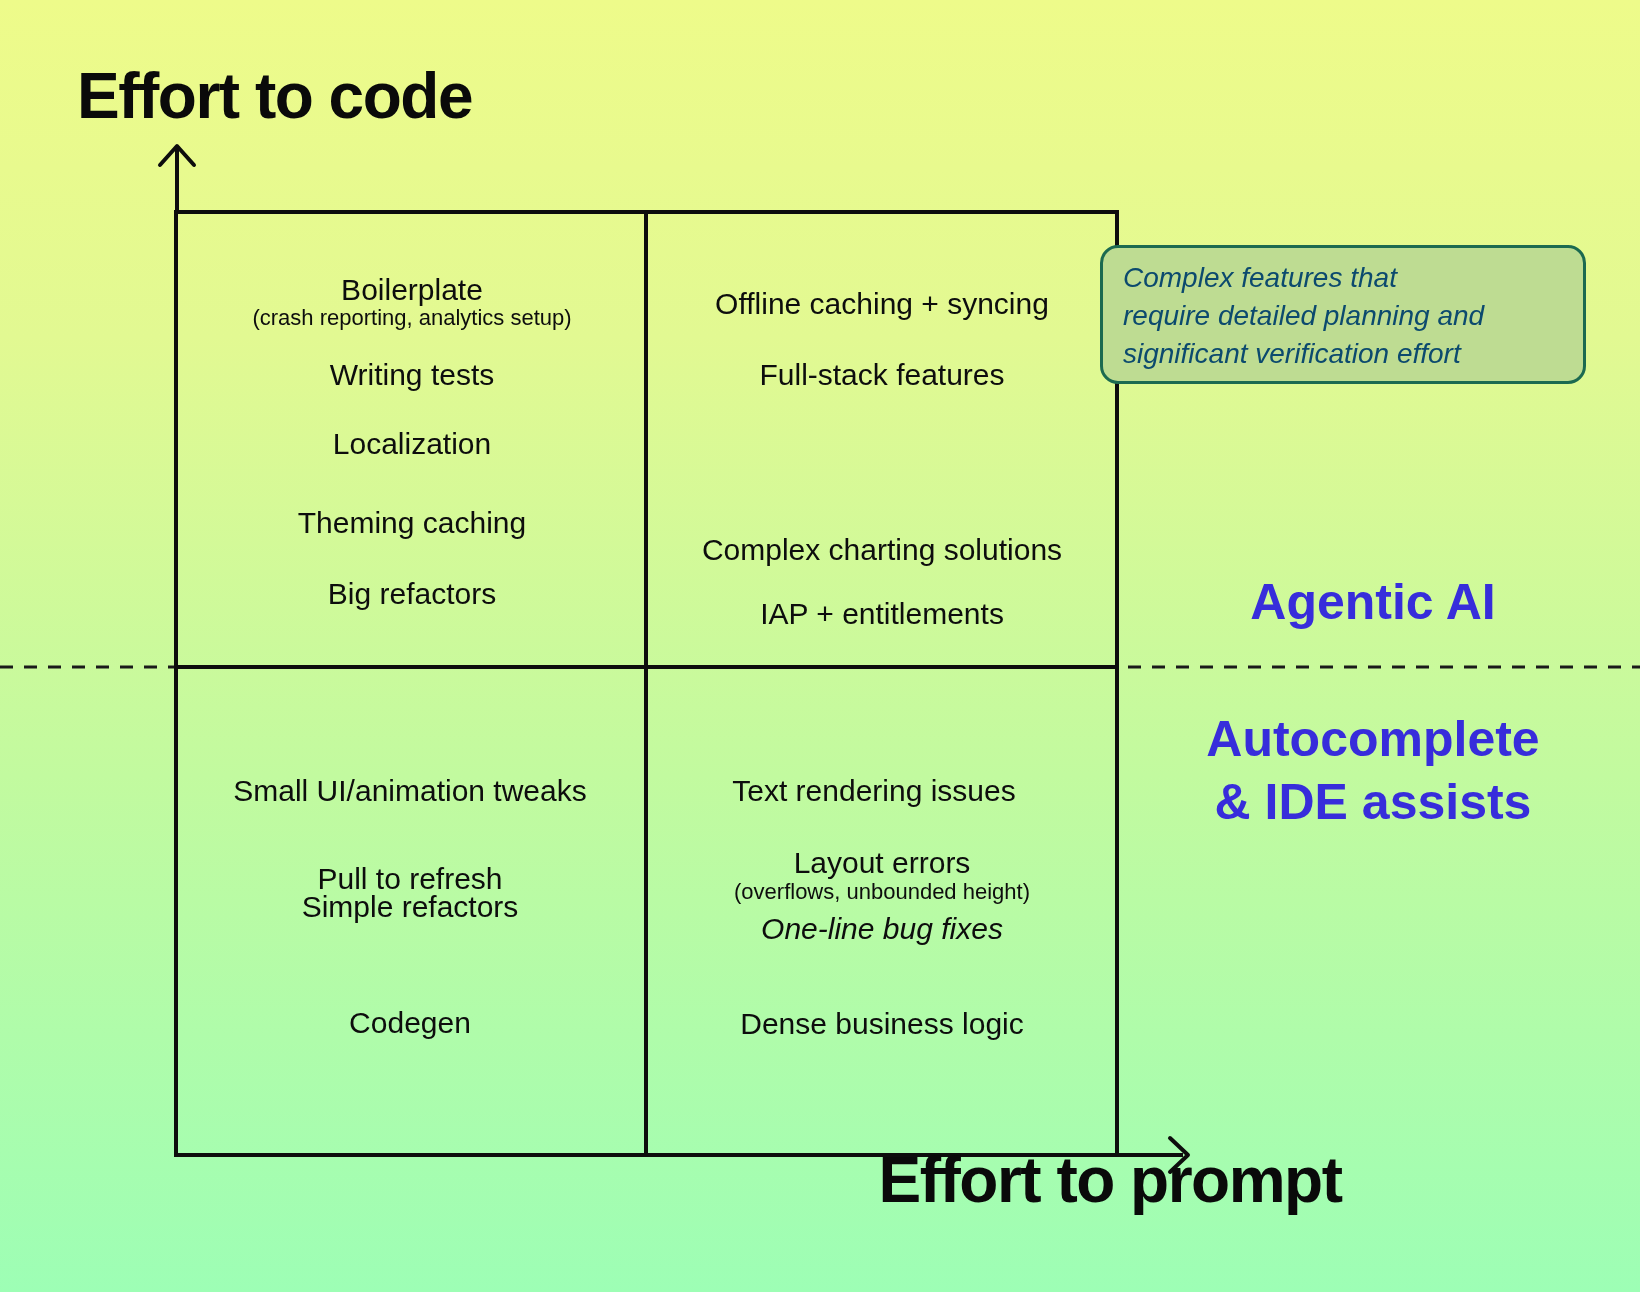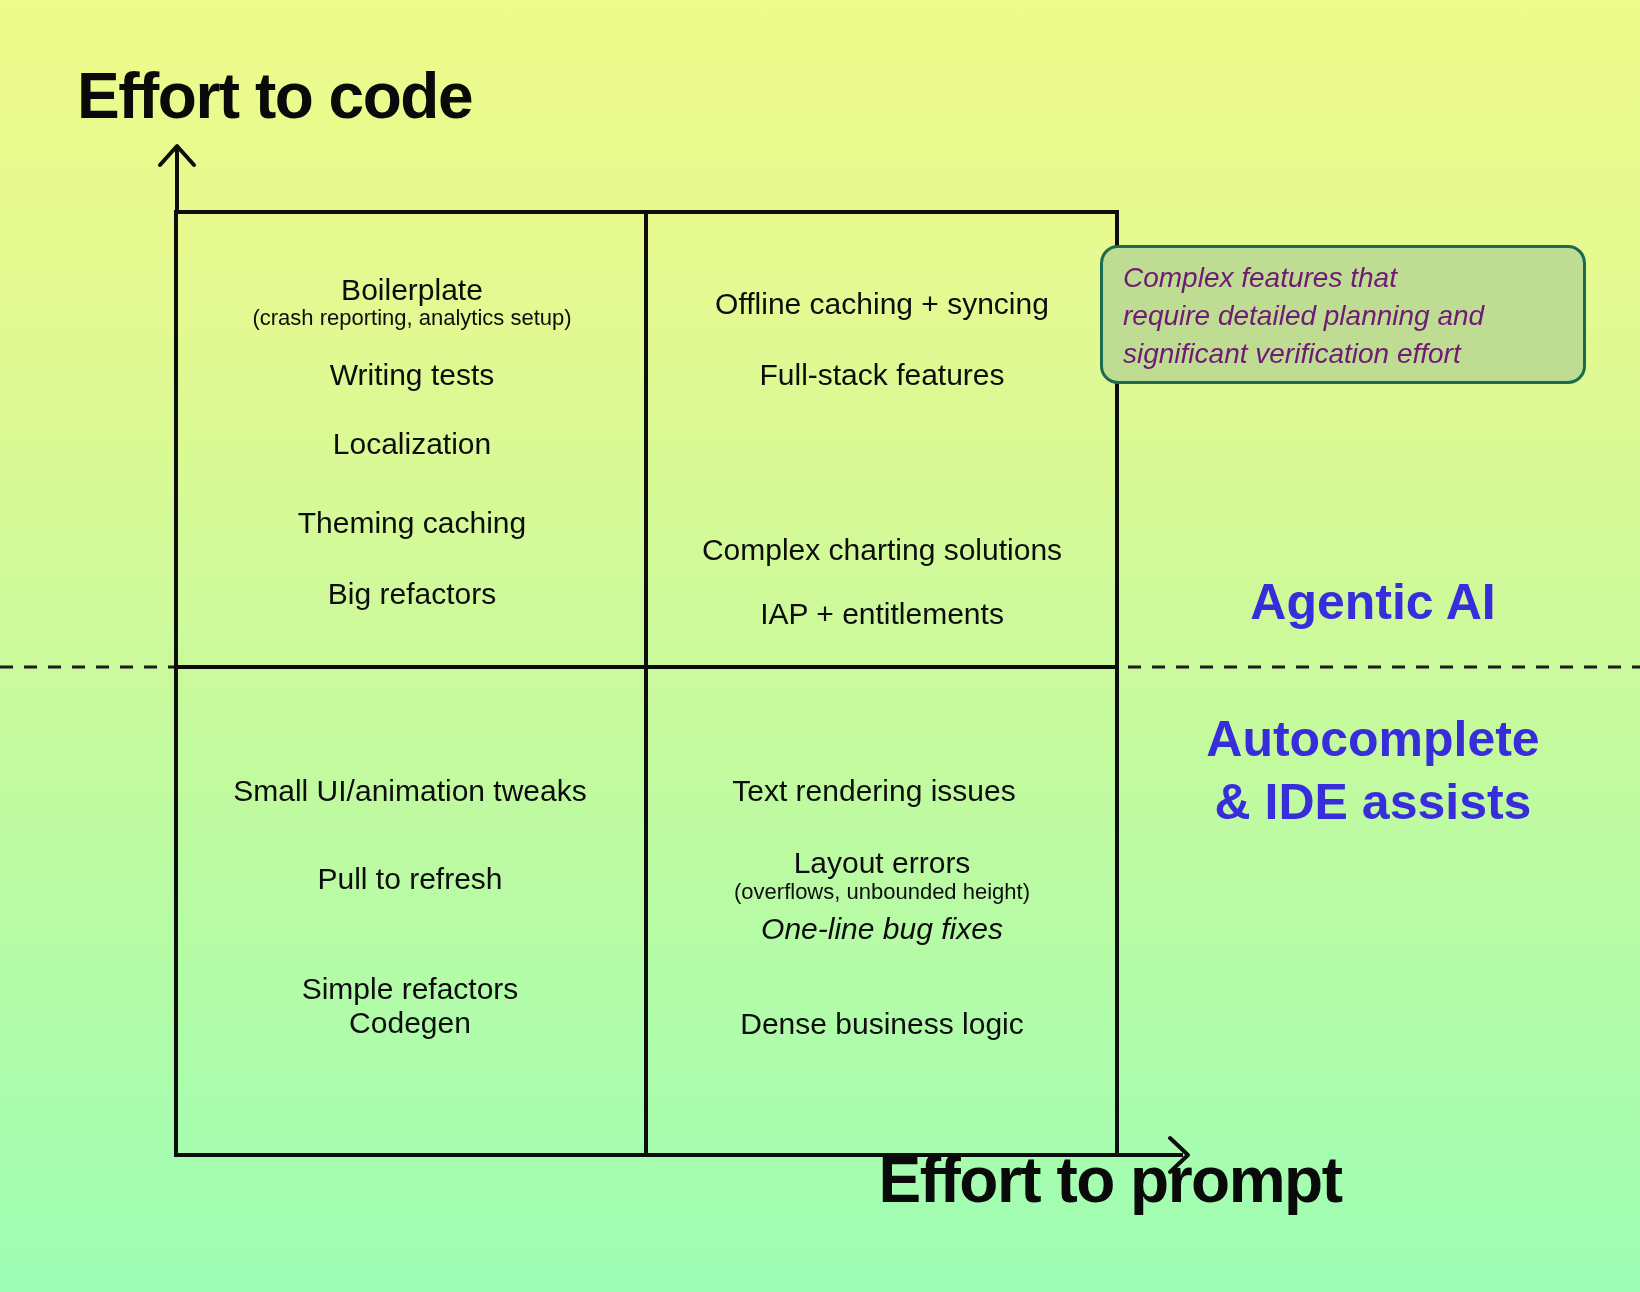--- a/index.html
+++ b/index.html
@@ -52,21 +52,21 @@
     left: 1100px; top: 245px;
     width: 486px; height: 139px;
     box-sizing: border-box;
     background: #bedc92;
     border: 3px solid #1c6a50;
     border-radius: 18px;
     padding: 11px 20px;
     font-style: italic;
     font-size: 28px;
     line-height: 38px;
-    color: #701a75;
+    color: #0c4a6e;
     white-space: pre-line;
   }
 </style>
 </head>
 <body>
 
 <div id="canvas">
 
   <svg class="lines" width="1640" height="1292" viewBox="0 0 1640 1292">
     <line x1="0" y1="667" x2="1640" y2="667" stroke="#1a1a1a" stroke-width="3" stroke-dasharray="13 11"></line>
@@ -89,21 +89,21 @@
   <div class="label" style="left:412px; top:522px;">Theming caching</div>
   <div class="label" style="left:412px; top:593px;">Big refactors</div>
 
   <div class="label" style="left:882px; top:303px;">Offline caching + syncing</div>
   <div class="label" style="left:882px; top:374px;">Full-stack features</div>
   <div class="label" style="left:882px; top:549px;">Complex charting solutions</div>
   <div class="label" style="left:882px; top:613px;">IAP + entitlements</div>
 
   <div class="label" style="left:410px; top:790px;">Small UI/animation tweaks</div>
   <div class="label" style="left:410px; top:878px;">Pull to refresh</div>
-  <div class="label" style="left:410px; top:988px;">Simple refactors</div>
+  <div class="label" style="left:410px; top:906px;">Simple refactors</div>
   <div class="label" style="left:410px; top:1022px;">Codegen</div>
 
   <div class="label" style="left:874px; top:790px;">Text rendering issues</div>
   <div class="label" style="left:882px; top:862px;">Layout errors</div>
   <div class="label caption" style="left:882px; top:892px;">(overflows, unbounded height)</div>
   <div class="label" style="left:882px; top:928px;font-style:italic;">One-line bug fixes</div>
   <div class="label" style="left:882px; top:1023px;">Dense business logic</div>
 
   <div class="blue-label" style="left:1373px; top:602px;">Agentic AI</div>
   <div class="blue-label" style="left:1373px; top:771px;">

